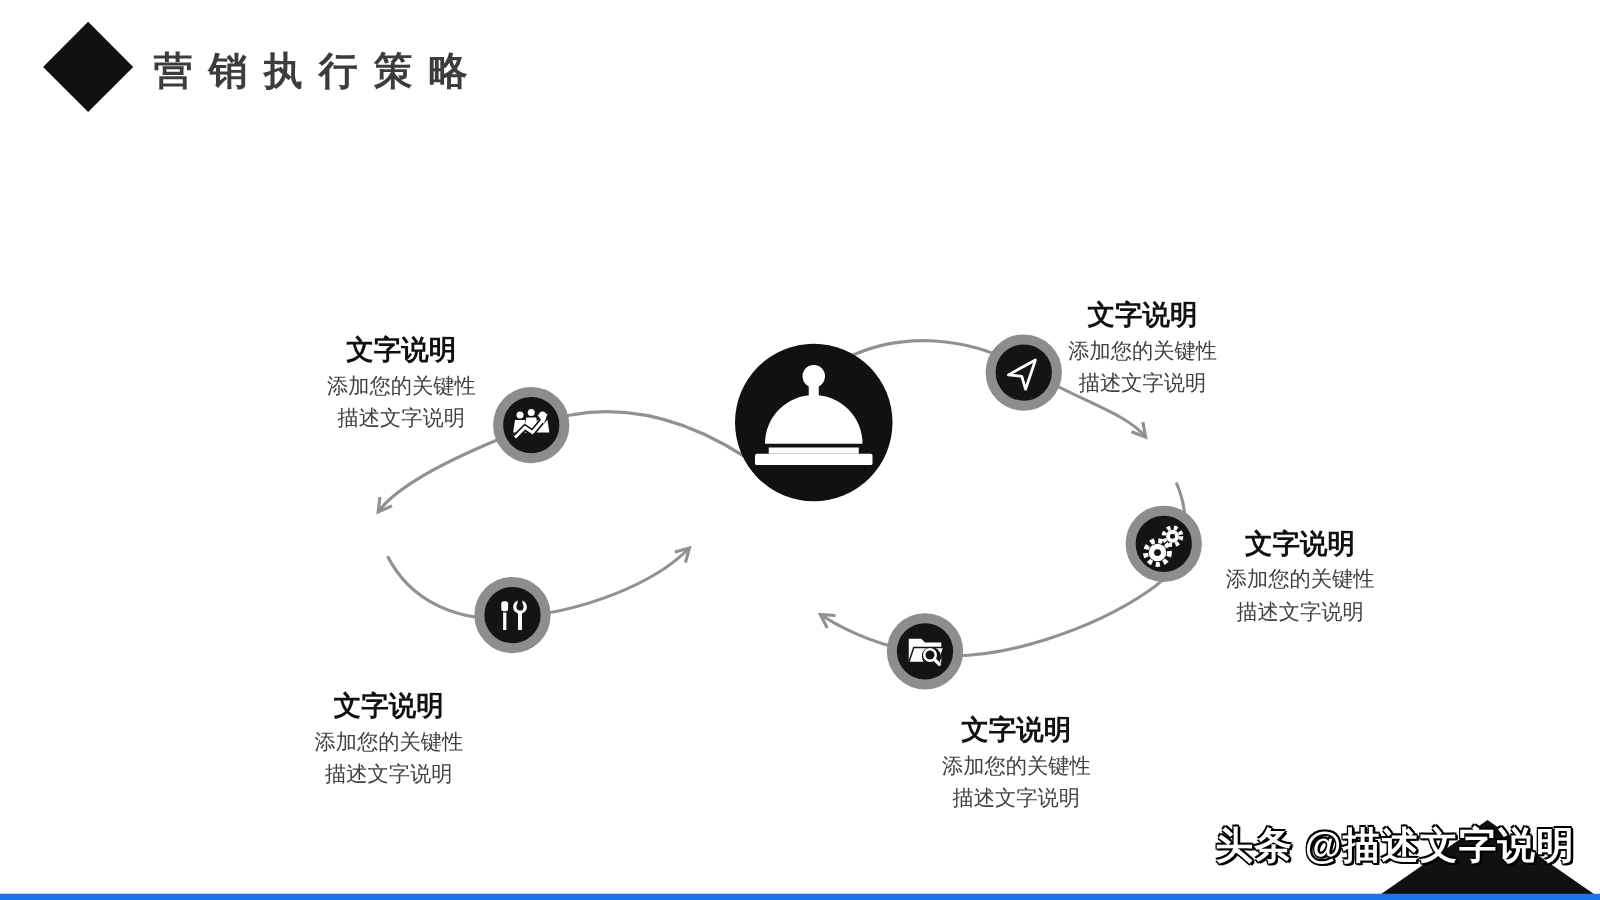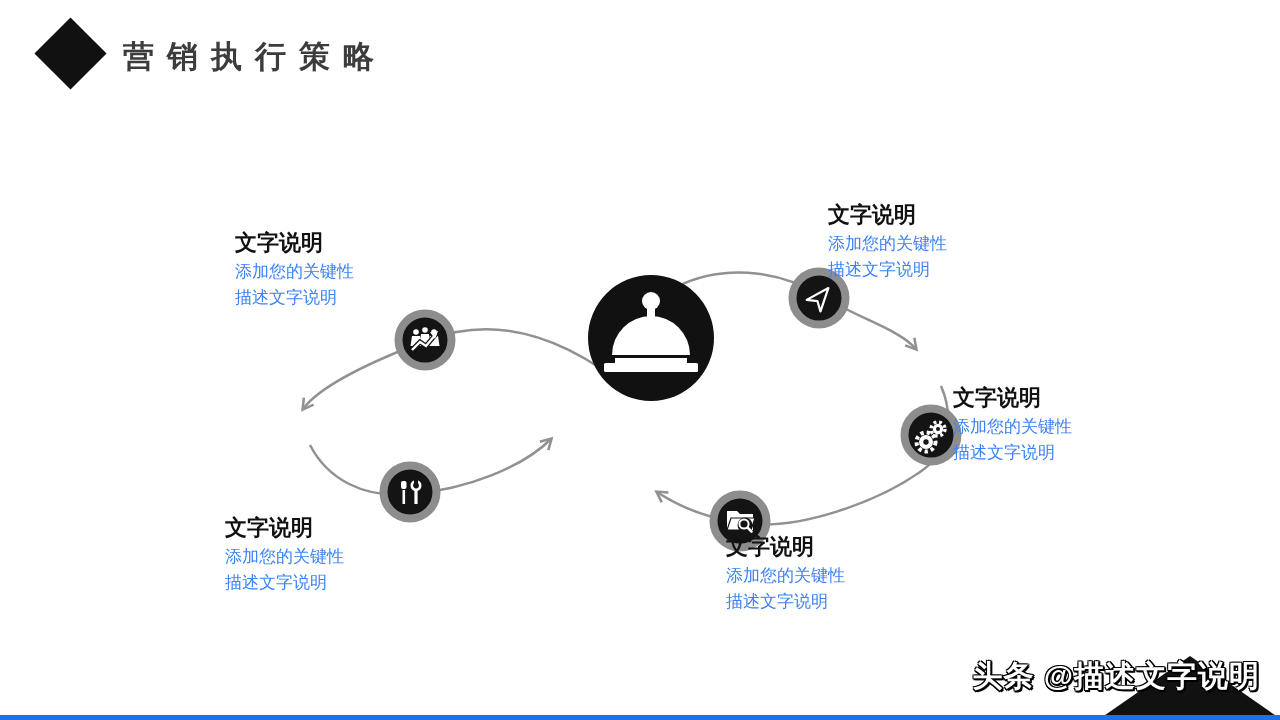--- a/index.html
+++ b/index.html
@@ -18,23 +18,23 @@
   }
   .title{
     position:absolute;left:113px;top:36px;margin:0;
     font-size:31px;font-weight:bold;color:#3c3c3c;letter-spacing:0.42em;
   }
 
   
   .diagram{position:absolute;left:0;top:0;}
 
   
-  .note{position:absolute;text-align:left;}
+  .note{position:absolute;text-align:center;margin-top:37px;}
   .note-h{font-size:22px;font-weight:bold;color:#111;line-height:28px;margin-bottom:2px;}
-  .note-b{font-size:17px;color:#3b82f6;line-height:26px;}
+  .note-b{font-size:17px;color:#404040;line-height:26px;}
   .note.tl{left:235px;top:229px;width:172px;}
   .note.ll{left:225px;top:514px;width:172px;}
   .note.tr{left:828px;top:201px;width:172px;}
   .note.rr{left:953px;top:384px;width:174px;}
   .note.bm{left:726px;top:533px;width:174px;}
 
   
   .corner-triangle{
     position:absolute;left:1098px;bottom:0;width:0;height:0;
     border-left:92px solid transparent;

